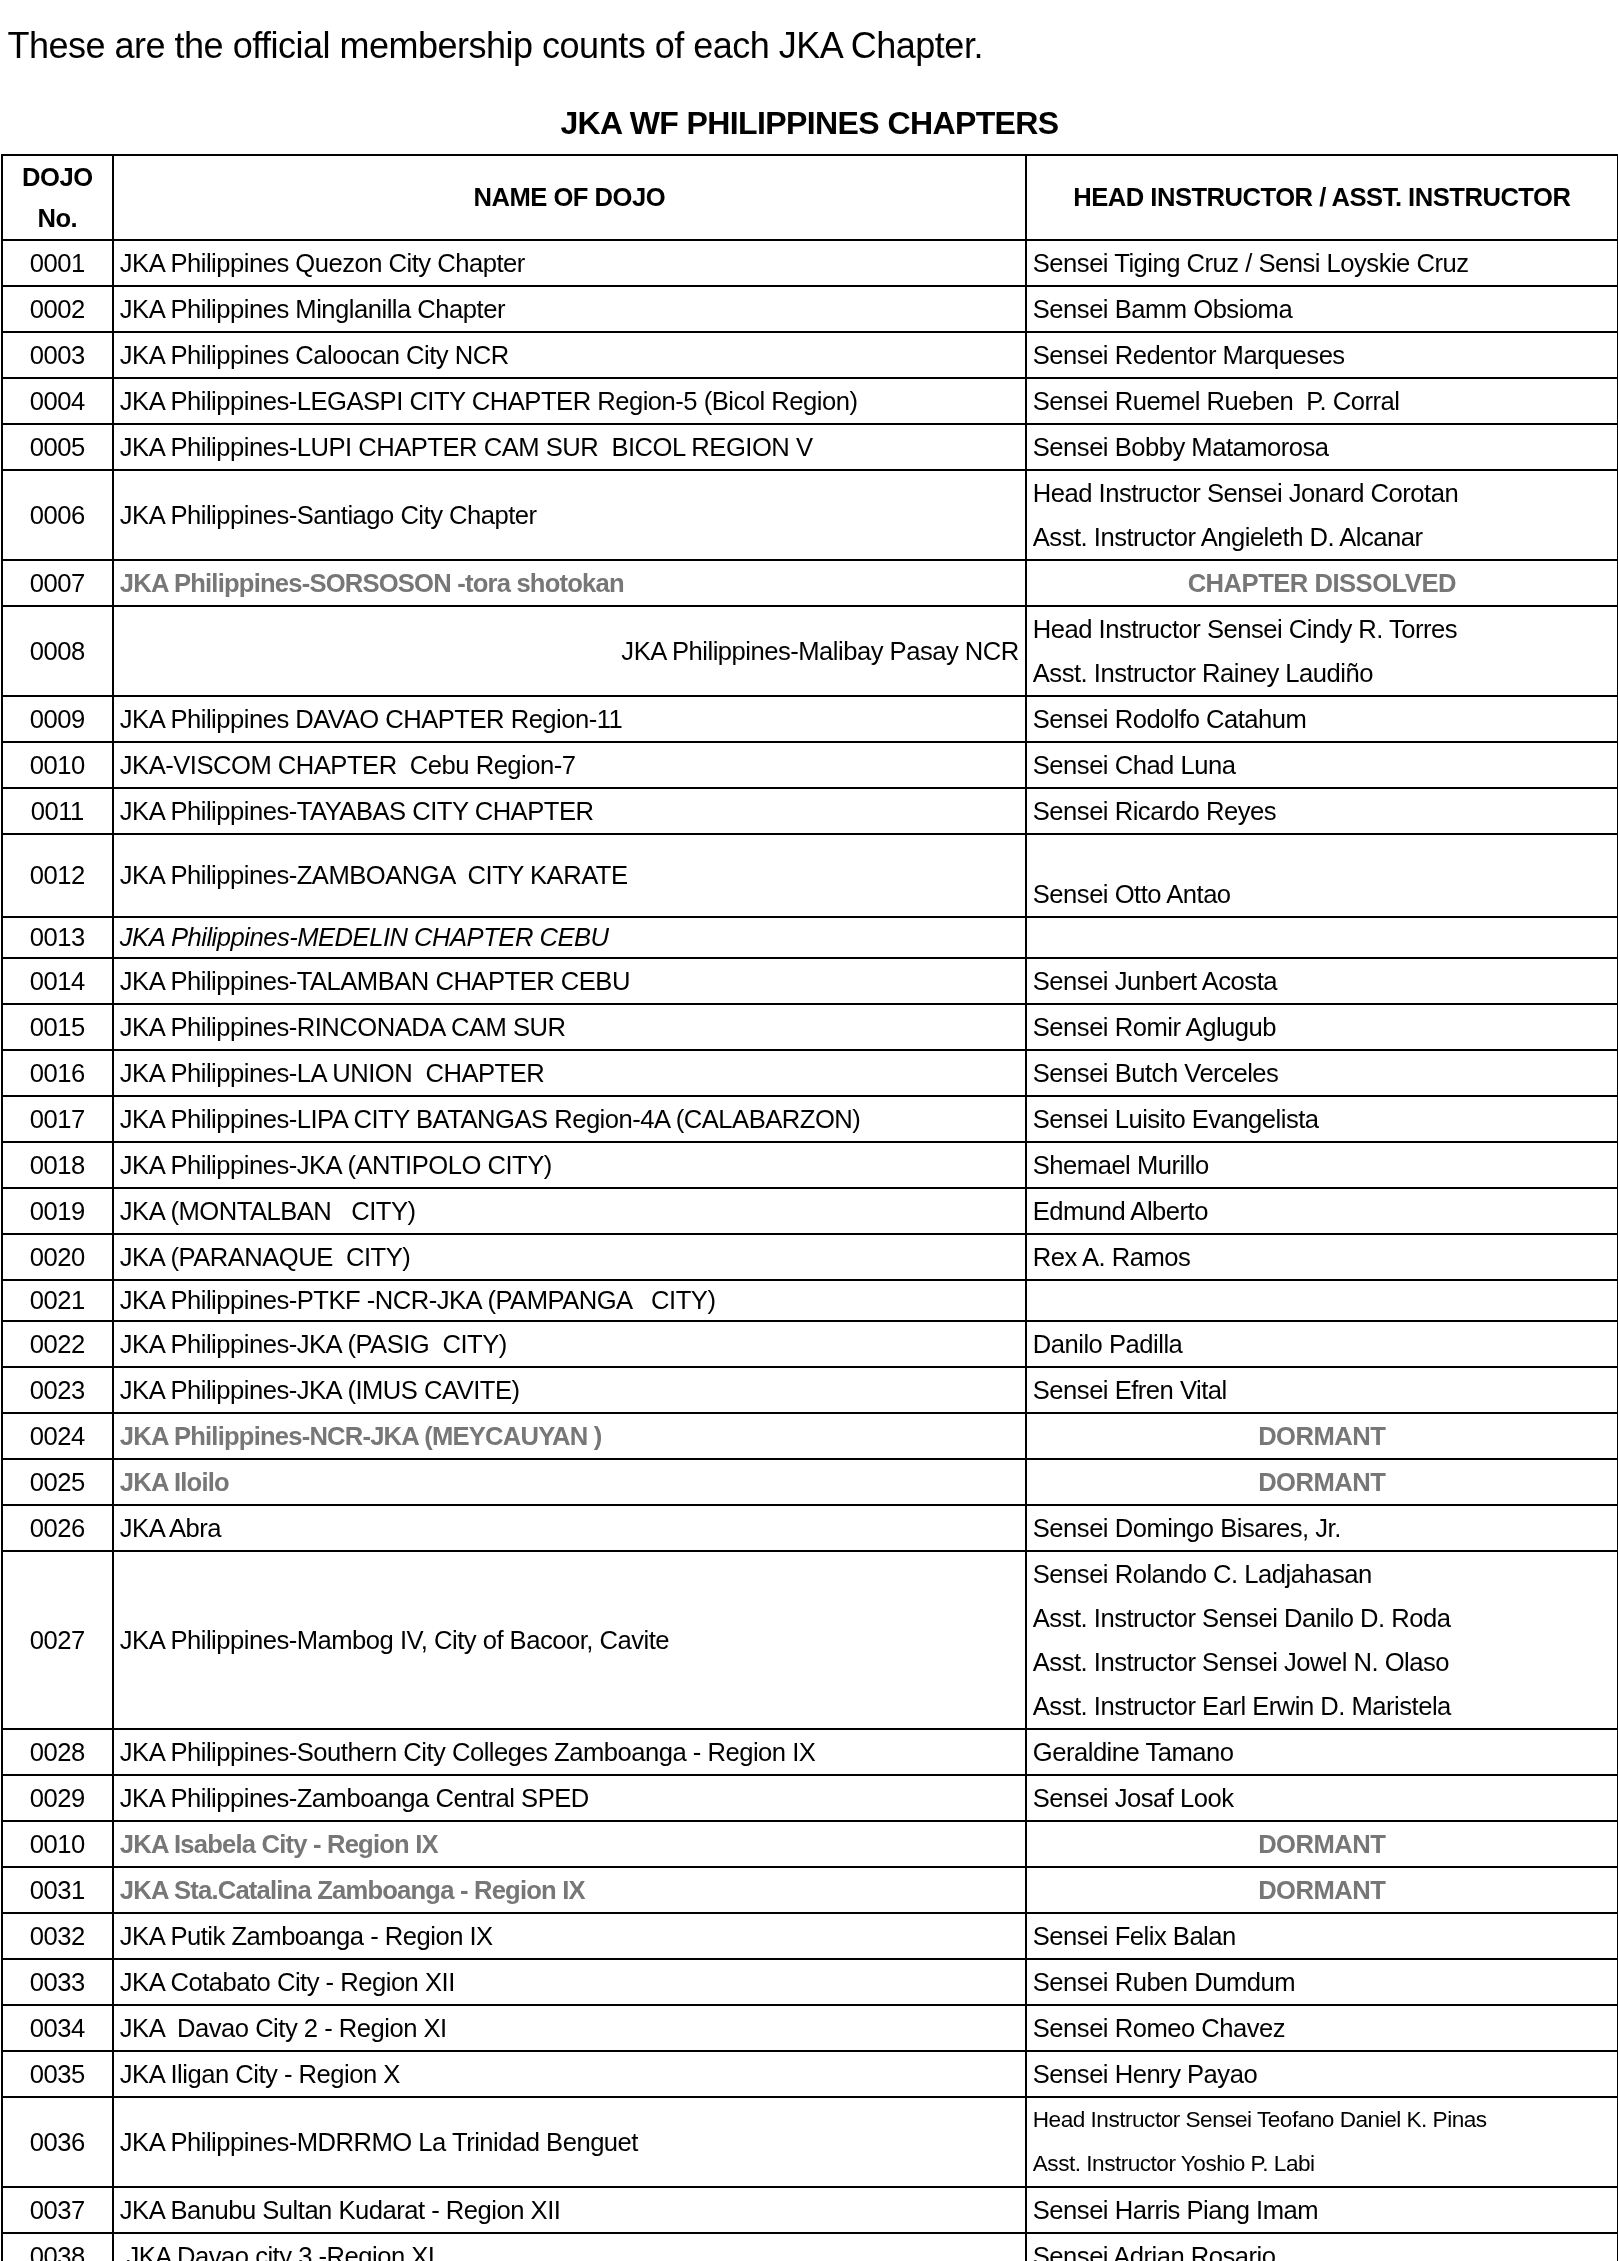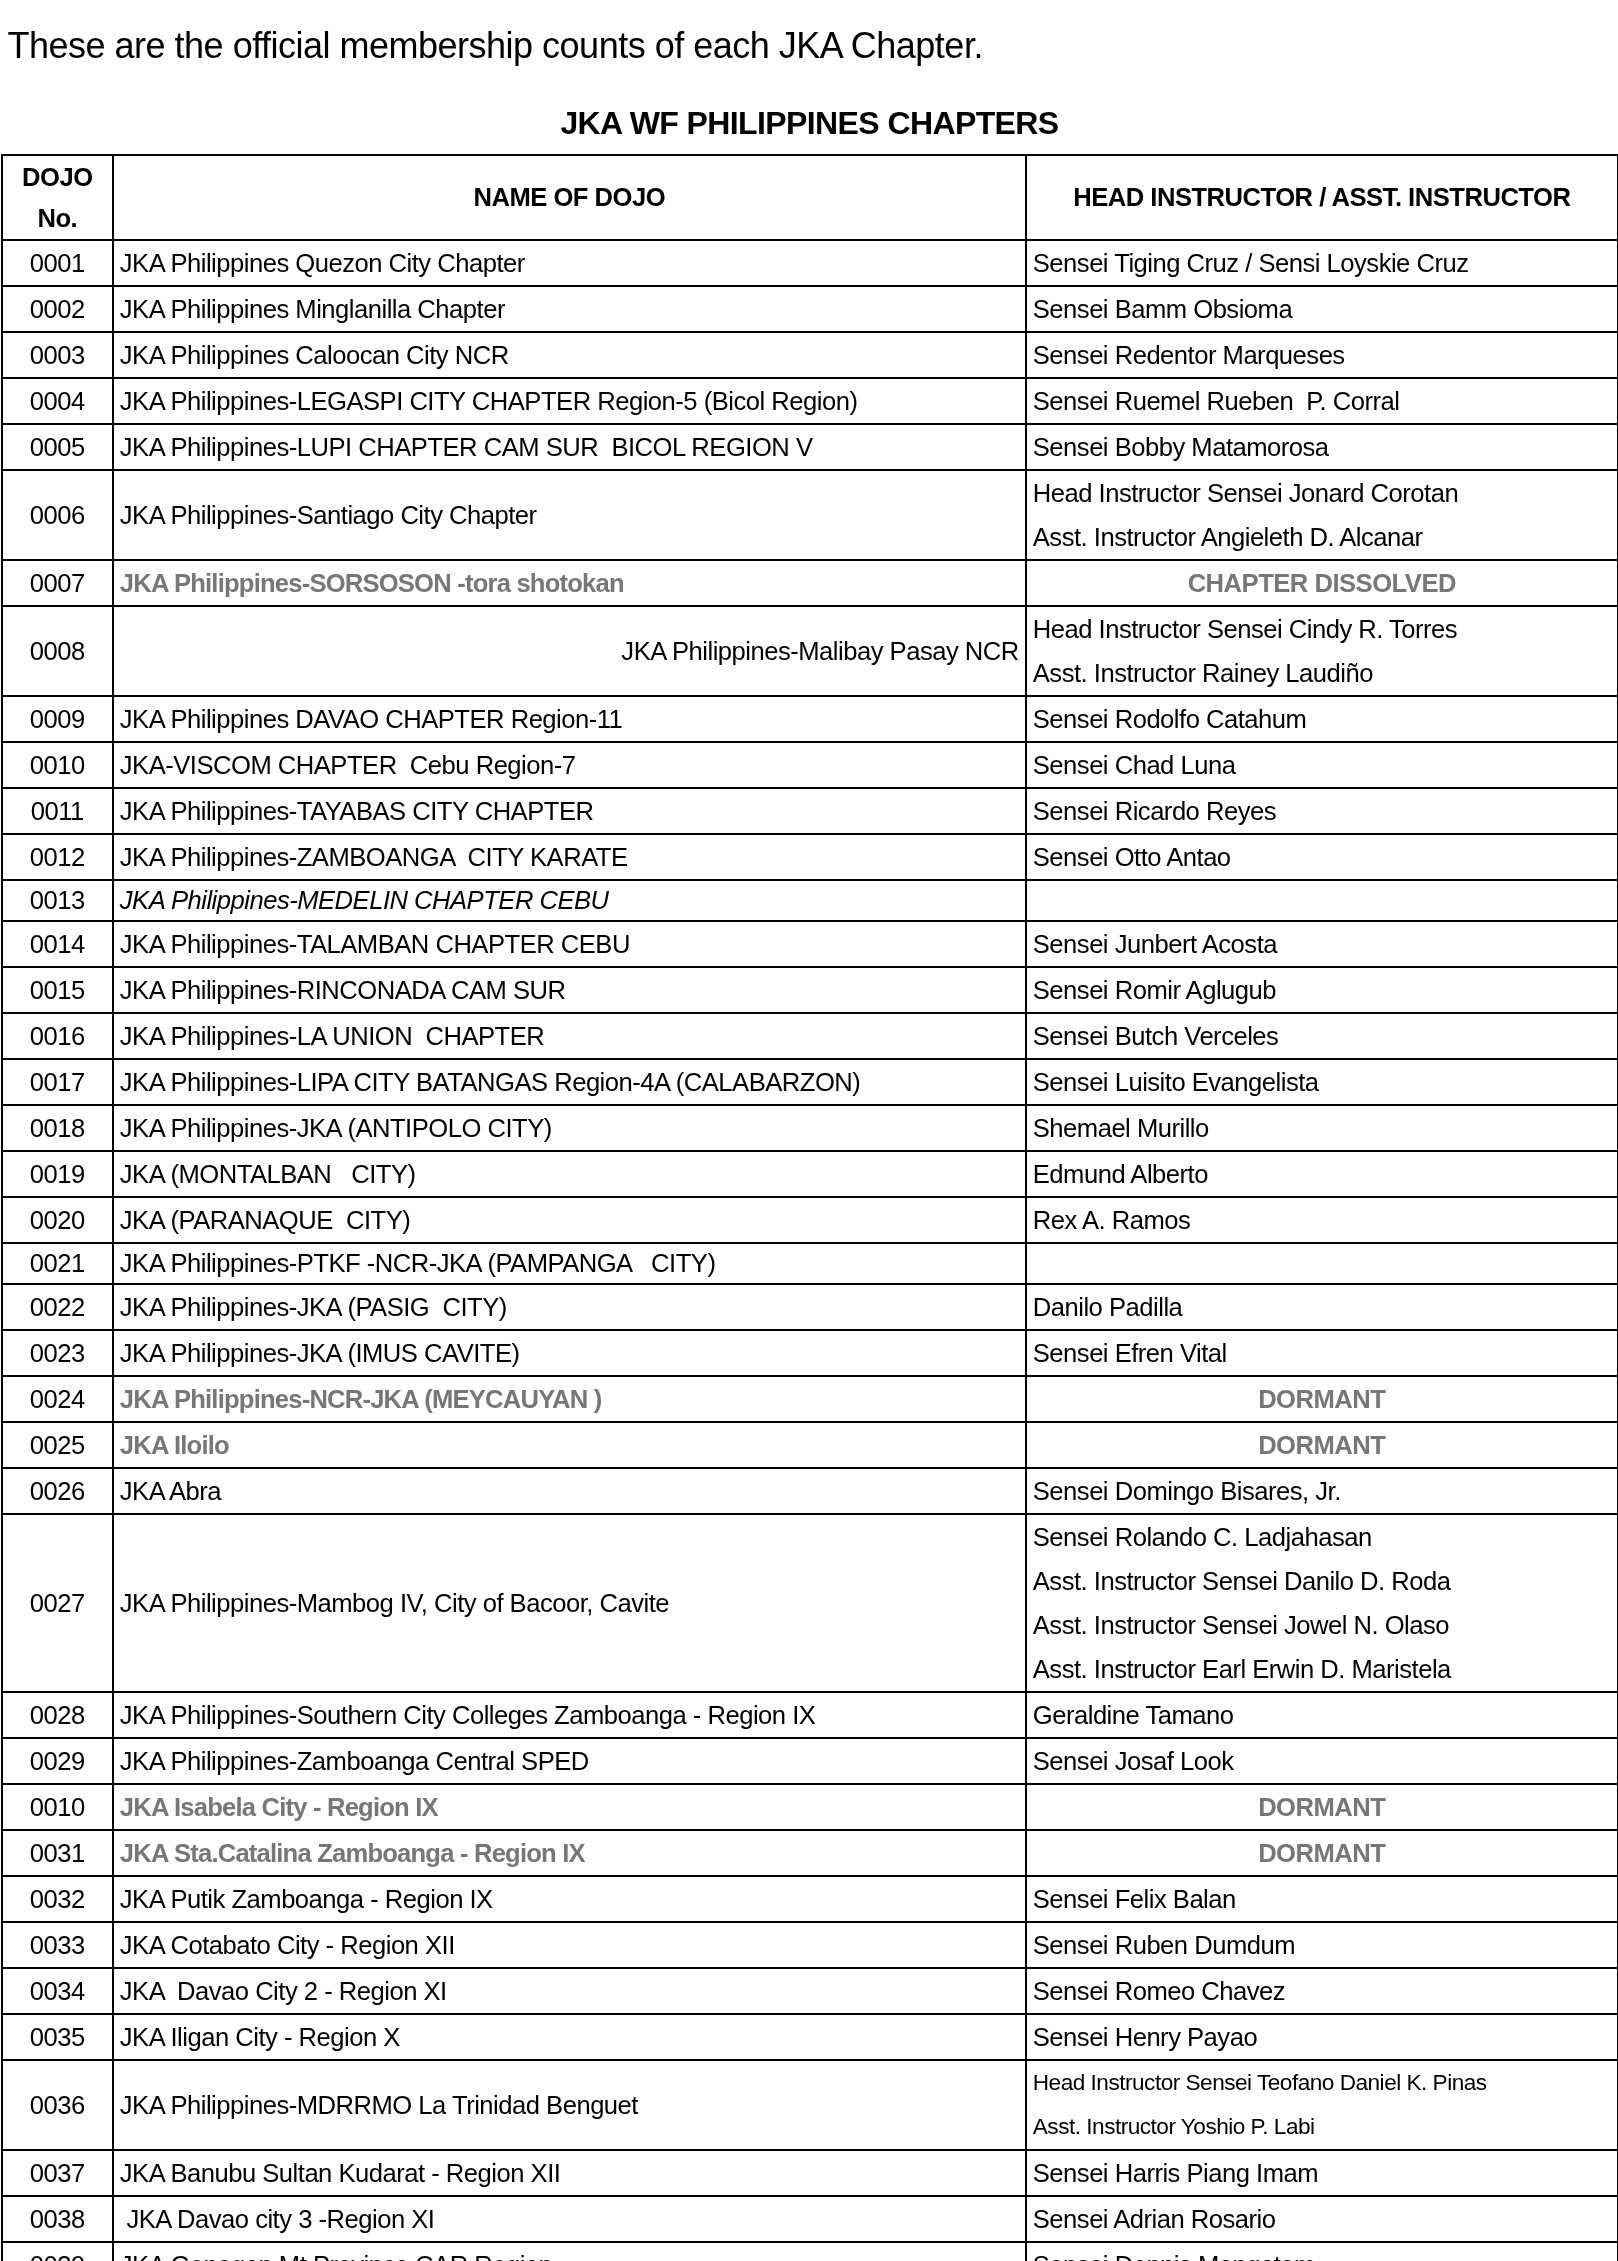--- a/index.html
+++ b/index.html
@@ -167,21 +167,21 @@
         <td class="no">0011</td>
         <td class="name" style="white-space: pre;">JKA Philippines-TAYABAS CITY CHAPTER</td>
         <td class="inst">
           <span class="line" style="white-space: pre;">Sensei Ricardo Reyes</span>
         </td>
       </tr>
       <tr>
         <td class="no">0012</td>
         <td class="name" style="white-space: pre;">JKA Philippines-ZAMBOANGA  CITY KARATE</td>
         <td class="inst">
-          <span class="line" style="white-space: pre;">Sensei Otto Antao</span>
+          <span class="line" style="white-space: pre; margin-top: 37px;">Sensei Otto Antao</span>
         </td>
       </tr>
       <tr>
         <td class="no">0013</td>
         <td class="name" style="white-space: pre; font-style: italic;">JKA Philippines-MEDELIN CHAPTER CEBU</td>
         <td class="inst">
           <span class="line" style="white-space: pre;"></span>
         </td>
       </tr>
       <tr>

